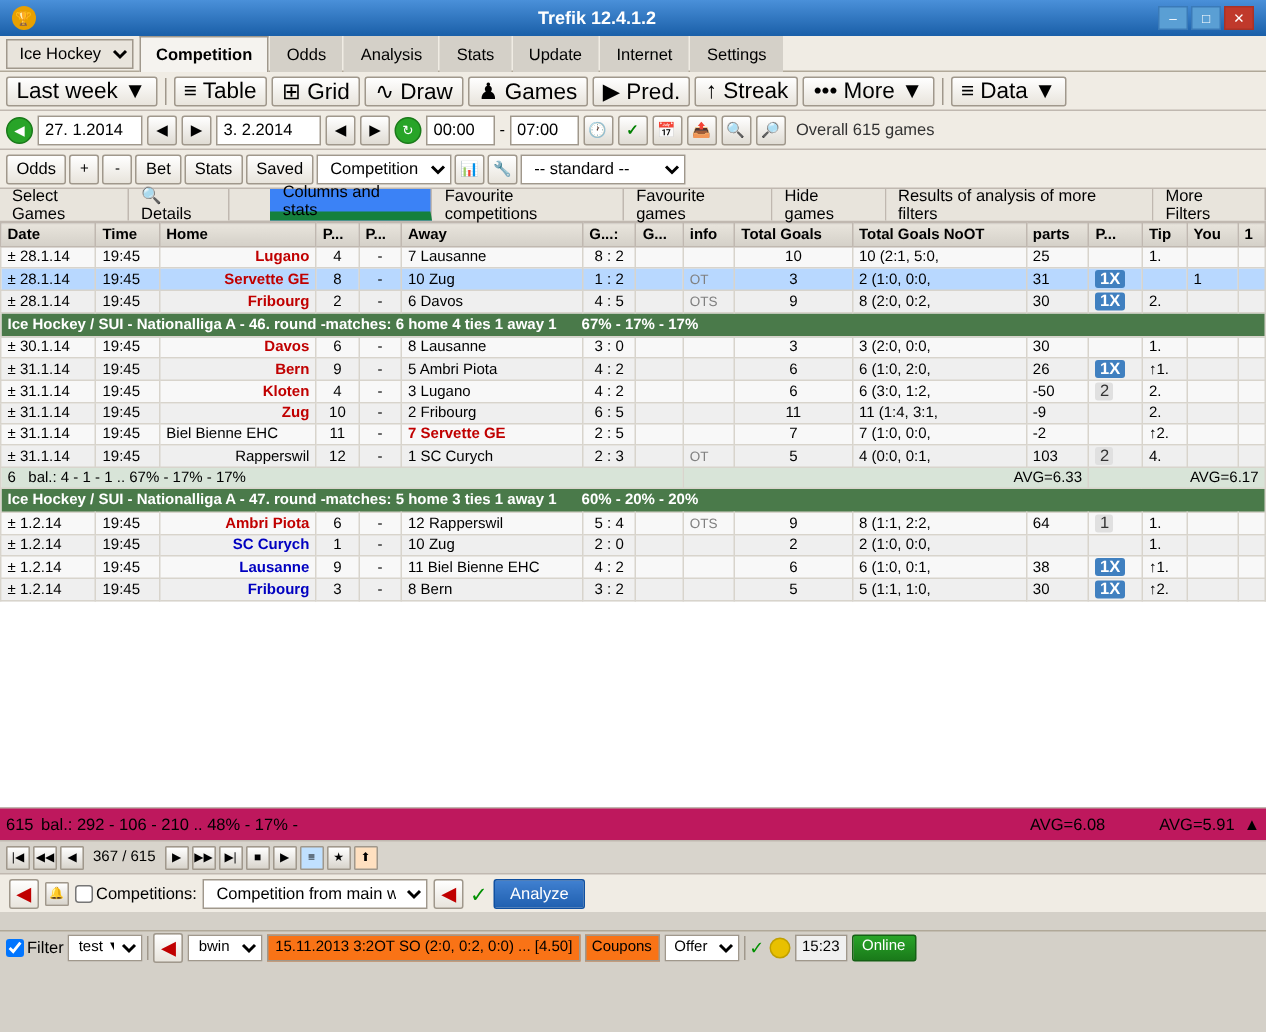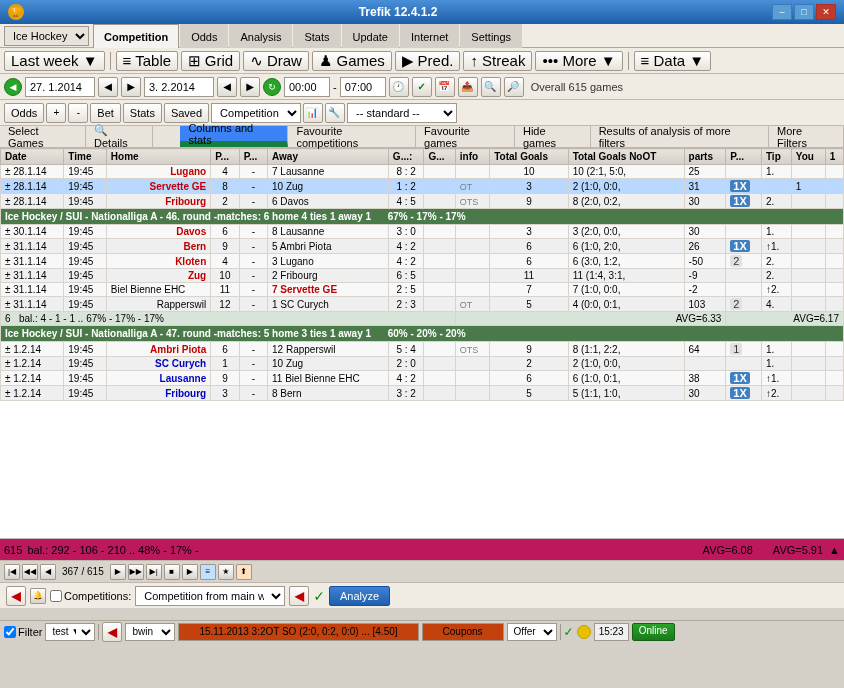--- a/index.html
+++ b/index.html
@@ -77,21 +77,21 @@
     
     .compbar { background: #f0ece4; border-top: 1px solid #c0b8b0; height: 26px; display: flex; align-items: center; padding: 0 6px; gap: 4px; }
     .comp-select { border: 1px solid #a0988c; background: white; padding: 1px 4px; height: 20px; font-size: 11px; width: 150px; }
     .arrow-btn { background: linear-gradient(to bottom, #ffffff, #e8e4dc); border: 1px solid #a0988c; width: 20px; height: 20px; cursor: pointer; display: flex; align-items: center; justify-content: center; color: #c00000; font-weight: bold; font-size: 12px; border-radius: 2px; }
     .check-icon { color: #009000; font-size: 14px; cursor: pointer; }
     .analyze-btn { background: linear-gradient(to bottom, #4080d0, #2060b0); border: 1px solid #1050a0; color: white; padding: 2px 10px; cursor: pointer; font-size: 11px; border-radius: 2px; height: 20px; }
 
     
     .statusbar { background: #d4d0c8; border-top: 1px solid #b0a898; height: 22px; display: flex; align-items: center; padding: 0 4px; gap: 3px; font-size: 10px; margin-top: 12px; }
     .bwin-select { border: 1px solid #a0988c; background: white; padding: 1px 2px; height: 18px; font-size: 10px; width: 50px; }
-    .status-segment { border: 1px solid #a0988c; background: #c2410c; padding: 1px 20px; height: 18px; display: flex; align-items: center; font-size: 10px; }
+    .status-segment { border: 1px solid #a0988c; background: #f97316; padding: 1px 4px; height: 18px; display: flex; align-items: center; font-size: 10px; }
     .online-btn { background: linear-gradient(to bottom, #28a428, #1a7a1a); color: white; border: 1px solid #156015; padding: 1px 6px; height: 18px; font-size: 10px; border-radius: 2px; cursor: pointer; }
     .time-display { background: #f0f0f0; border: 1px solid #a0988c; padding: 1px 4px; height: 18px; font-size: 10px; display: flex; align-items: center; }
     .yellow-circle { width: 14px; height: 14px; border-radius: 50%; background: #e8c000; border: 1px solid #c0a000; }
 
     .checkbox-filter { display: flex; align-items: center; gap: 2px; }
     input[type="checkbox"] { width: 12px; height: 12px; }
   </style>
 </head>
 <body>
 
@@ -461,21 +461,21 @@
       </tr>
     </tbody>
   </table>
 </div>
 
 <div class="bottombar">
   <span>615</span>
   <span>&nbsp;bal.: 292 - 106 - 210 .. 48% - 17% -</span>
   <span style="flex:1"></span>
   <span>AVG=6.08</span>
-  <span style="margin-left:18px">AVG=5.91</span>
+  <span style="margin-left:34px">AVG=5.91</span>
   <span style="margin-left:4px">▲</span>
 </div>
 
 <div class="navbottom">
   <div class="nav-small-btn">|◀</div>
   <div class="nav-small-btn">◀◀</div>
   <div class="nav-small-btn">◀</div>
   <span class="page-info">367 / 615</span>
   <div class="nav-small-btn">▶</div>
   <div class="nav-small-btn">▶▶</div>

